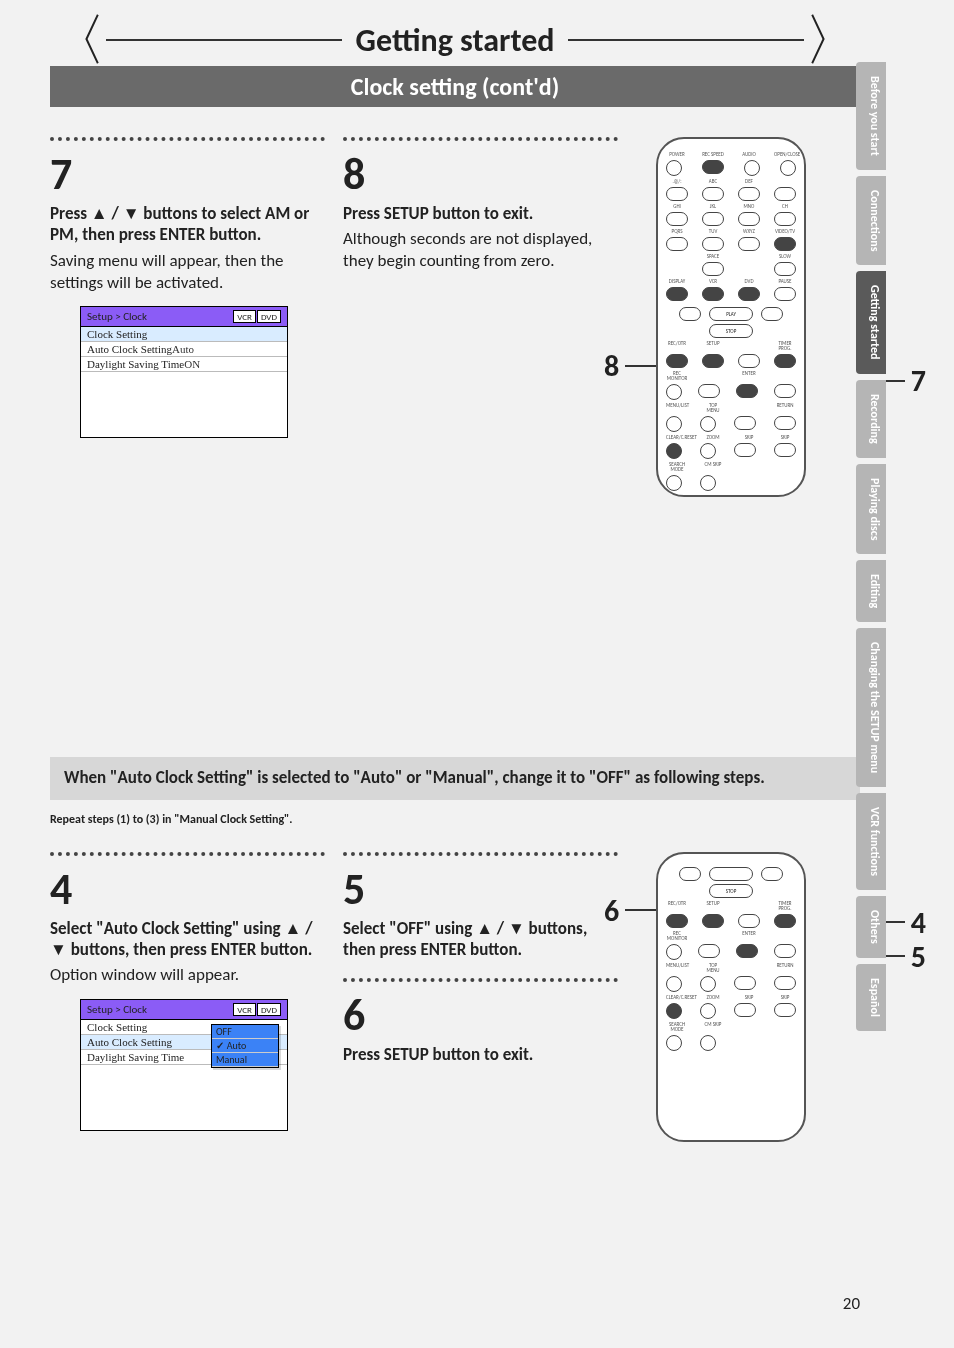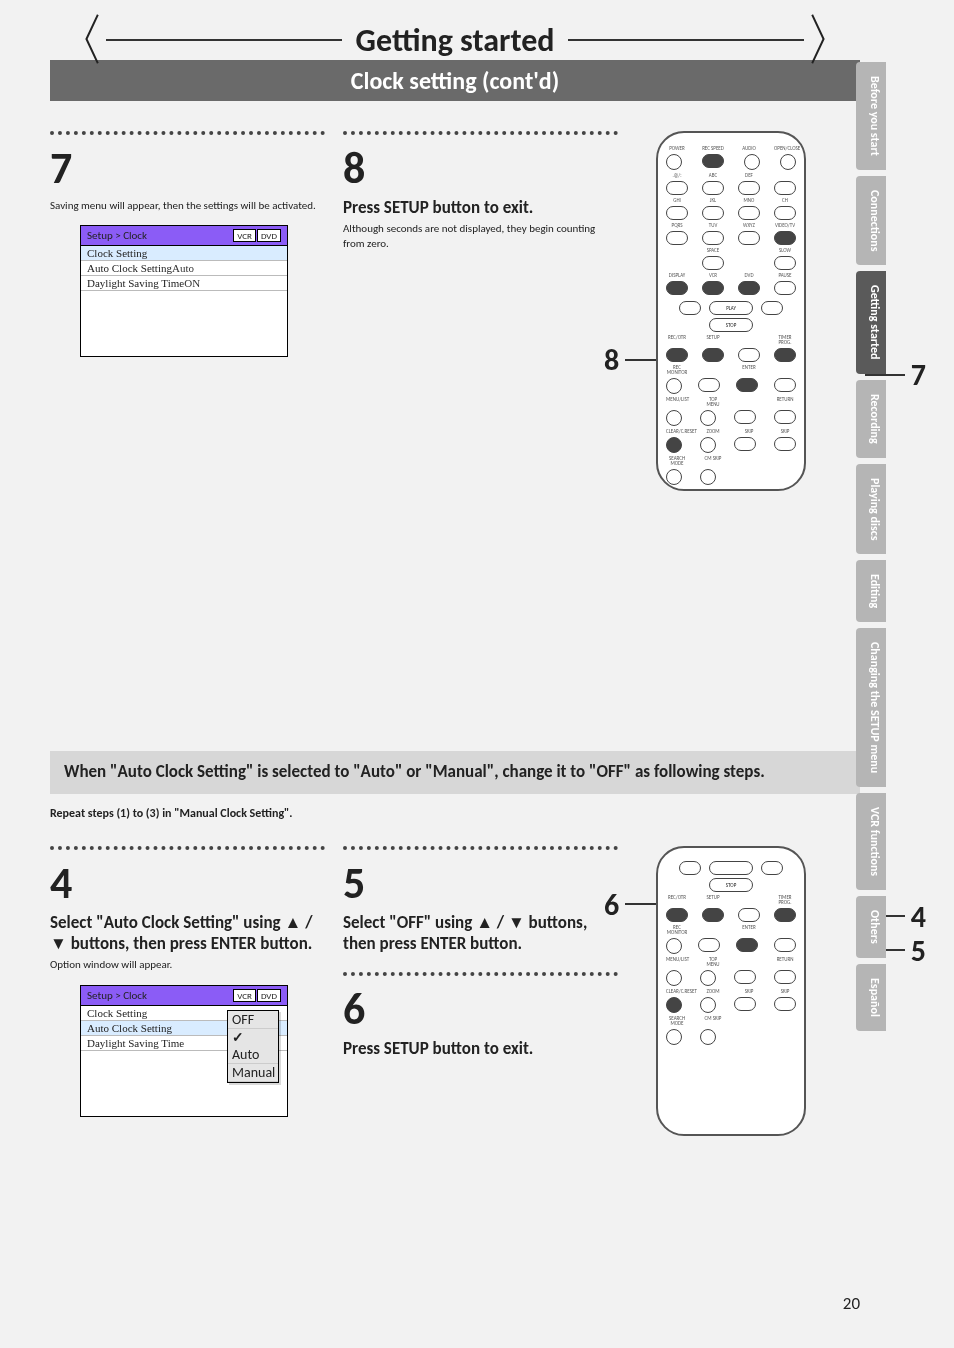--- a/index.html
+++ b/index.html
@@ -33,20 +33,21 @@
     padding: 0 14px;
     white-space: nowrap;
   }
   .subtitle-bar {
     background: #6a6a6a;
     color: #fff;
     text-align: center;
     font-size: 24px;
     font-weight: bold;
     padding: 6px 0;
+    margin-top: 6px;
   }
   .columns {
     display: flex;
     gap: 18px;
     margin-top: 30px;
   }
   .col { flex: 0 0 275px; }
   .col-remote { flex: 1; }
   .dots {
     border-top: 4px dotted #444;
@@ -54,21 +55,21 @@
   }
   .step-num {
     font-size: 44px; font-weight: bold;
   }
   .step-bold {
     font-size: 17px; font-weight: bold;
     line-height: 1.25;
     margin-top: 2px;
   }
   .step-body {
-    font-size: 11px;
+    font-size: 17px;
     line-height: 1.3;
     margin-top: 4px;
   }
   .osd {
     width: 208px;
     border: 1px solid #000;
     background: #fff;
     margin-top: 12px;
     margin-left: 30px;
     font-size: 11px;
@@ -87,23 +88,23 @@
     display: flex; justify-content: flex-start;
     padding: 1px 6px;
     border-bottom: 1px solid #bbb;
     font-family: Liberation Serif, serif;
   }
   .osd .row.sel { background: #d9ecff; }
   .osd .val { color: #333; }
   .opt-popup {
     position: absolute;
     border: 1px solid #000;
-    background: #e5e5e5;
-    font-size: 14px;
-    width: 52px;
+    background: #3b82f6;
+    font-size: 10px;
+    width: 68px;
     box-shadow: 2px 2px 0 rgba(0,0,0,0.15);
   }
   .opt-popup div { padding: 0 4px; border-bottom: 1px solid #ccc; }
   .opt-popup .chk::before { content: "✓ "; font-weight: bold; }
   .grey-note {
     background: #d7d7d7;
     padding: 10px 14px;
     font-size: 17px; font-weight: bold;
     line-height: 1.35;
     margin-top: 260px; 
@@ -183,20 +184,21 @@
     <span class="bracket">〉</span>
   </div>
 
   <div class="subtitle-bar">Clock setting (cont'd)</div>
 
   <div class="columns">
 
     <div class="col">
       <div class="dots"></div>
       <div class="step-num">7</div>
+      <div class="step-bold">Press ▲ / ▼ buttons to select AM or PM, then press ENTER button.</div>
       <div class="step-body">Saving menu will appear, then the settings will be activated.</div>
 
       <div class="osd">
         <div class="hdr">
           <span>Setup &gt; Clock</span>
           <span class="badges">
             <span>VCR</span><span>DVD</span>
           </span>
         </div>
         <div class="rows">

